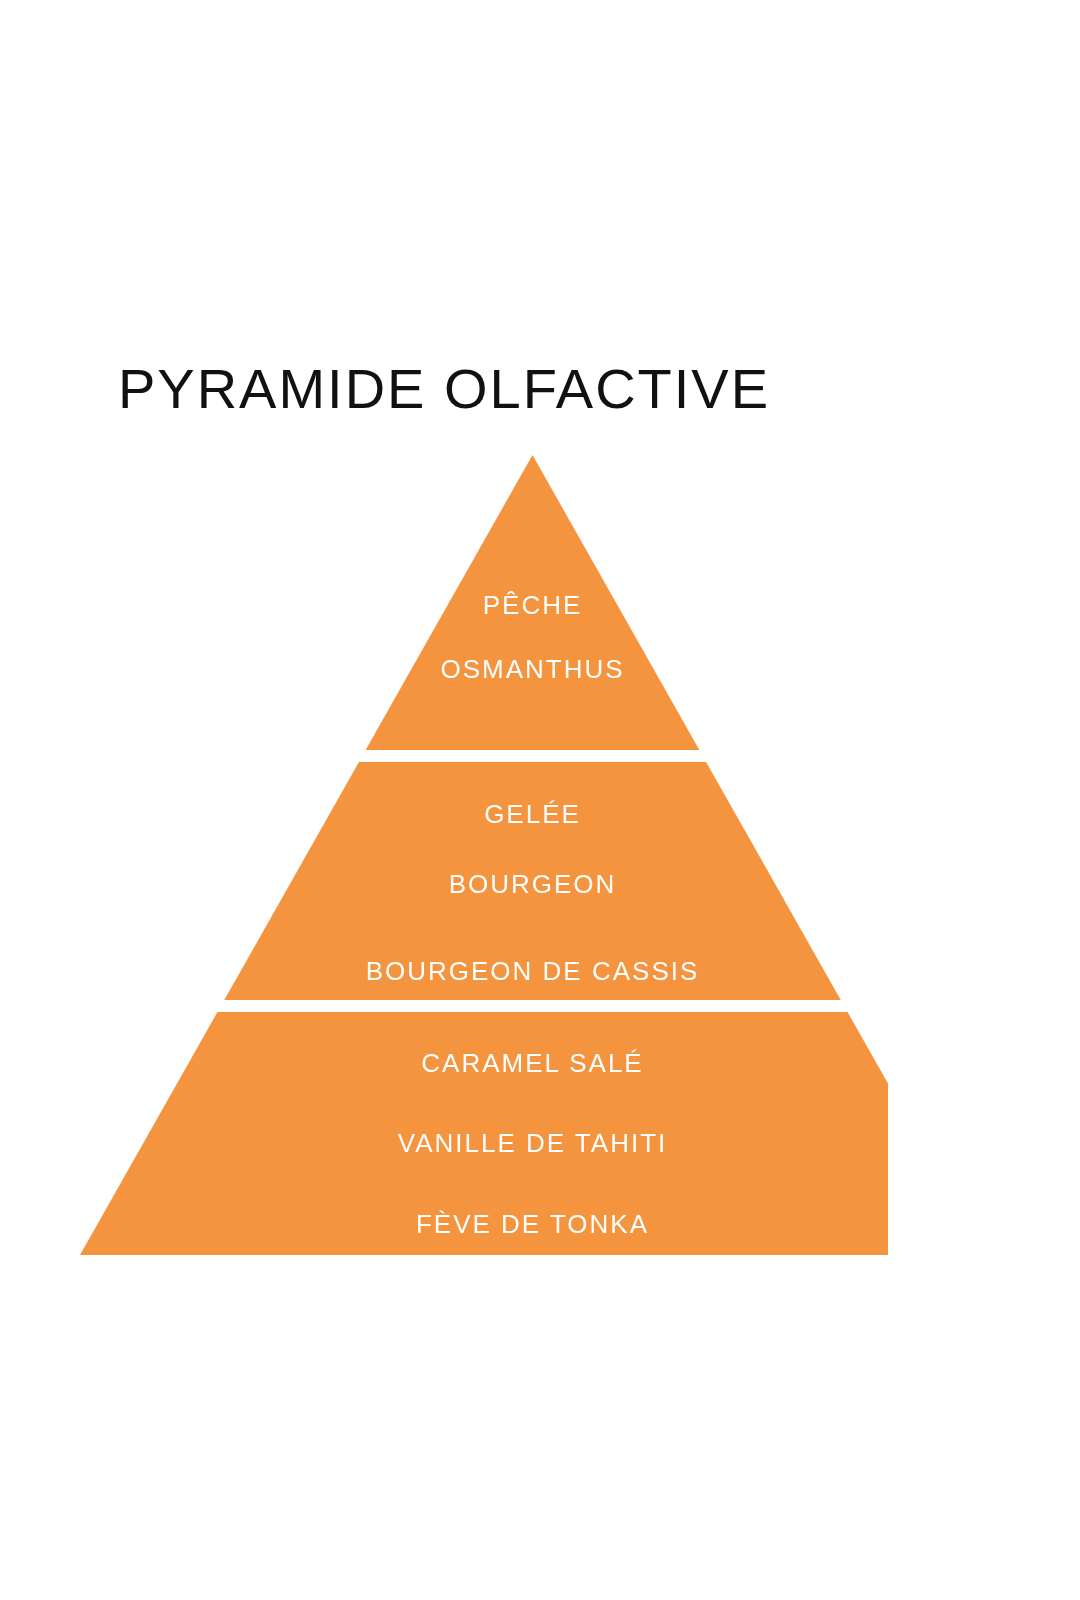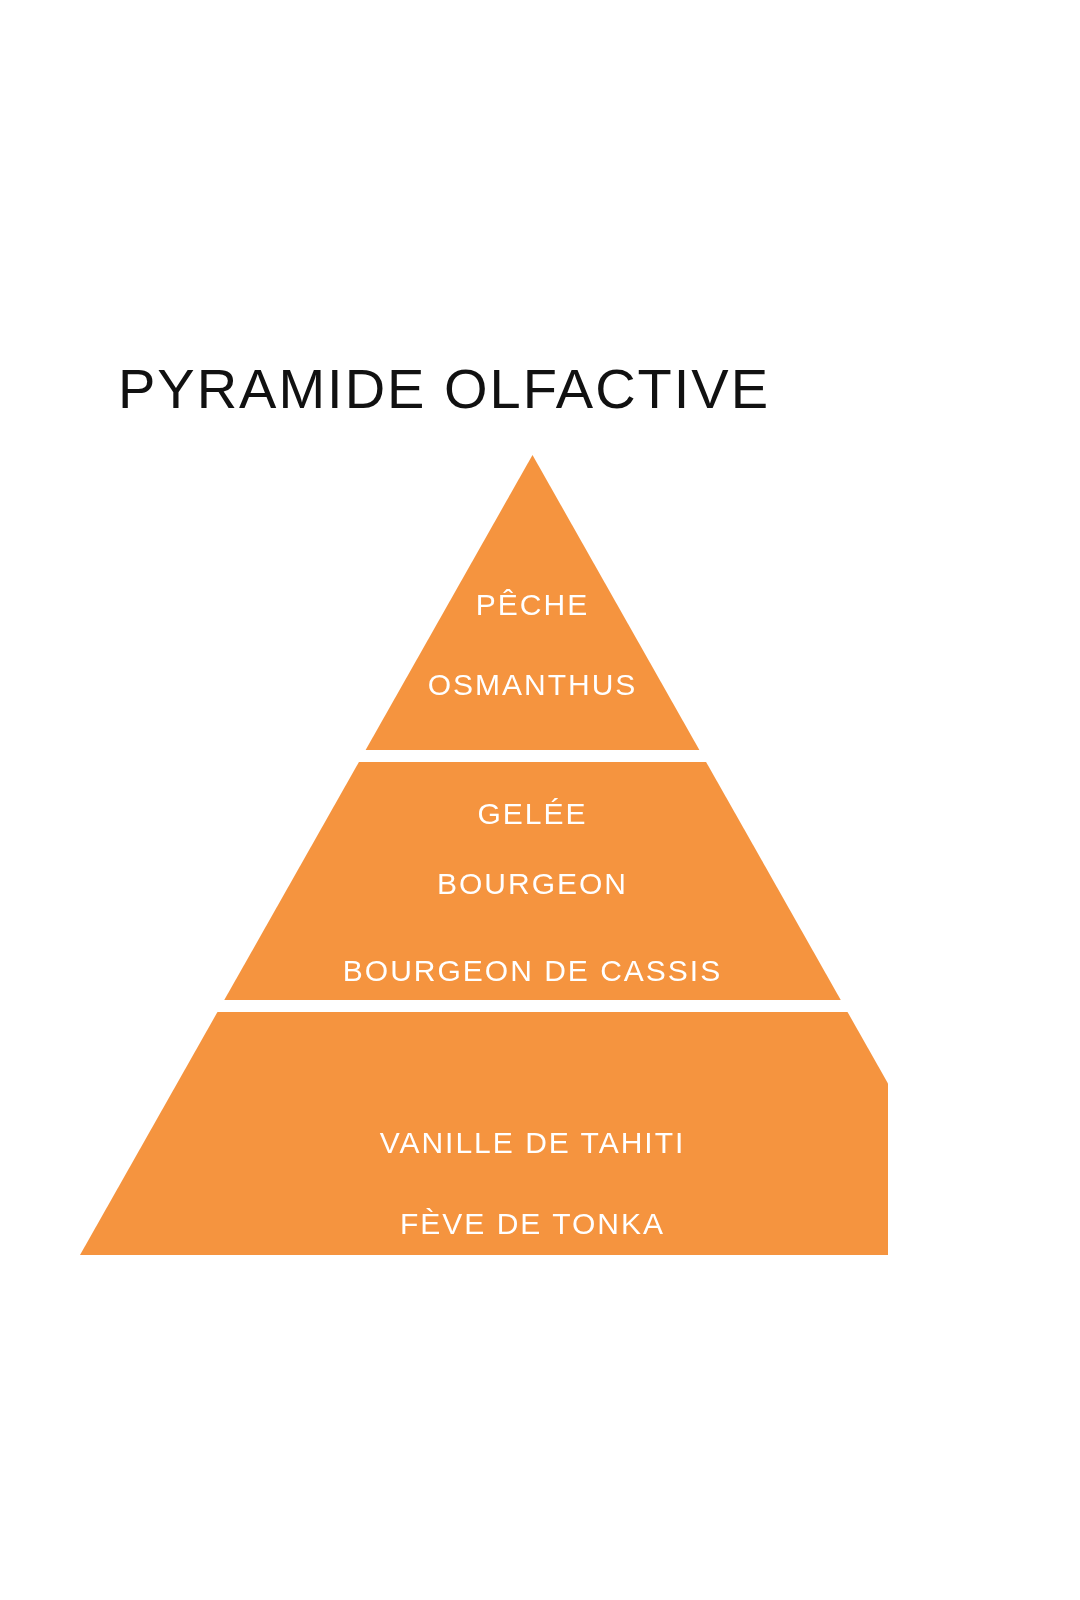--- a/index.html
+++ b/index.html
@@ -60,27 +60,27 @@
     height:243px;
     clip-path:polygon(15.19% 0%, 84.81% 0%, 100% 100%, 0% 100%);
   }
   .note{
     position:absolute;
     left:0;
     width:100%;
     text-align:center;
     transform:translateY(-50%);
     color:var(--text-on-pyramid);
-    font-size:30px;
+    font-size:26px;
     font-weight:400;
     letter-spacing:2px;
     white-space:nowrap;
   }
   .n-t1-0{top:150px;}
-  .n-t1-1{top:230px;}
+  .n-t1-1{top:214px;}
   .n-t2-0{top:359px;}
   .n-t2-1{top:429px;}
   .n-t2-2{top:508px;margin-top:8px;}
   .n-t3-0{top:608px;}
   .n-t3-1{top:688px;}
   .n-t3-2{top:769px;}
 </style>
 </head>
 <body>
 
@@ -94,18 +94,19 @@
     <div class="tier tier2"></div>
     <div class="tier tier3"></div>
 
     <div class="note n-t1-0">PÊCHE</div>
     <div class="note n-t1-1">OSMANTHUS</div>
 
     <div class="note n-t2-0">GELÉE</div>
     <div class="note n-t2-1">BOURGEON</div>
     <div class="note n-t2-2">BOURGEON DE CASSIS</div>
 
+    <div class="note n-t3-0">CARAMEL SALÉ</div>
     <div class="note n-t3-1">VANILLE DE TAHITI</div>
     <div class="note n-t3-2">FÈVE DE TONKA</div>
 
   </div>
 
 </div>
 
 </body></html>

